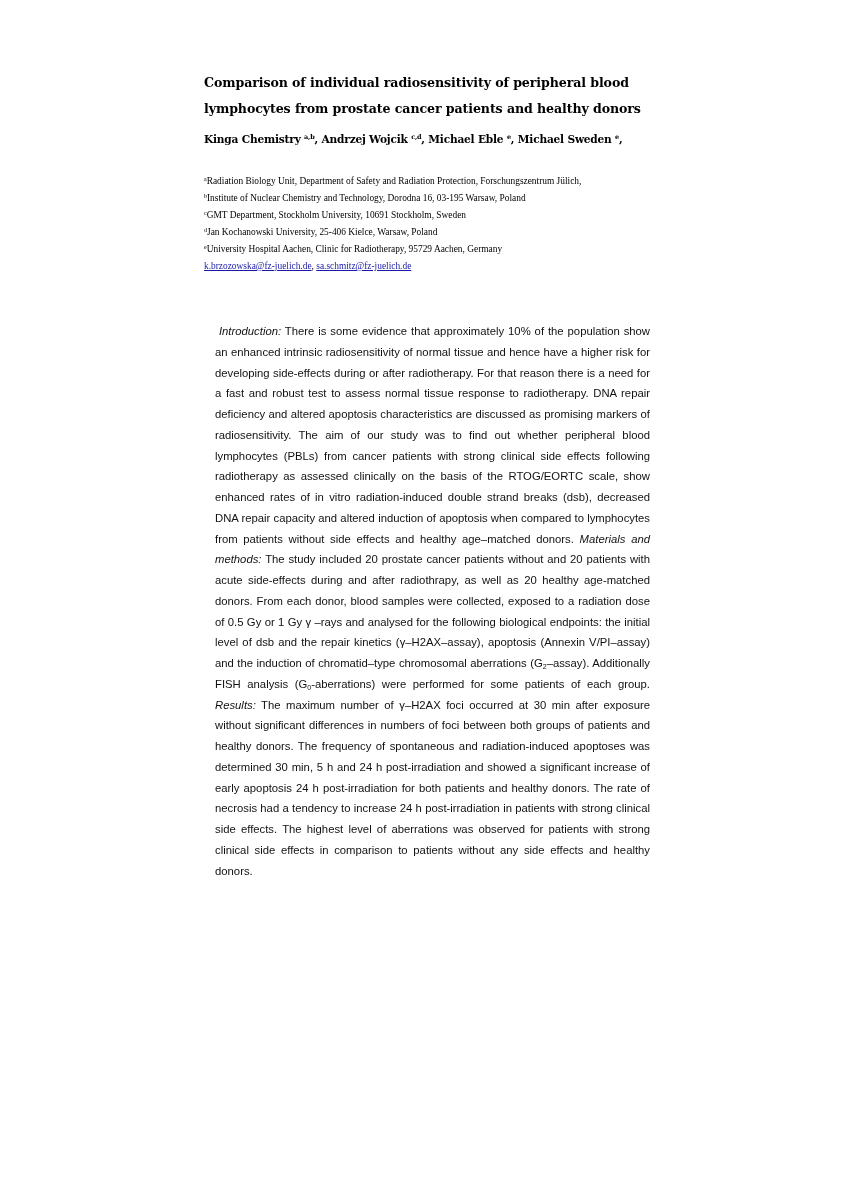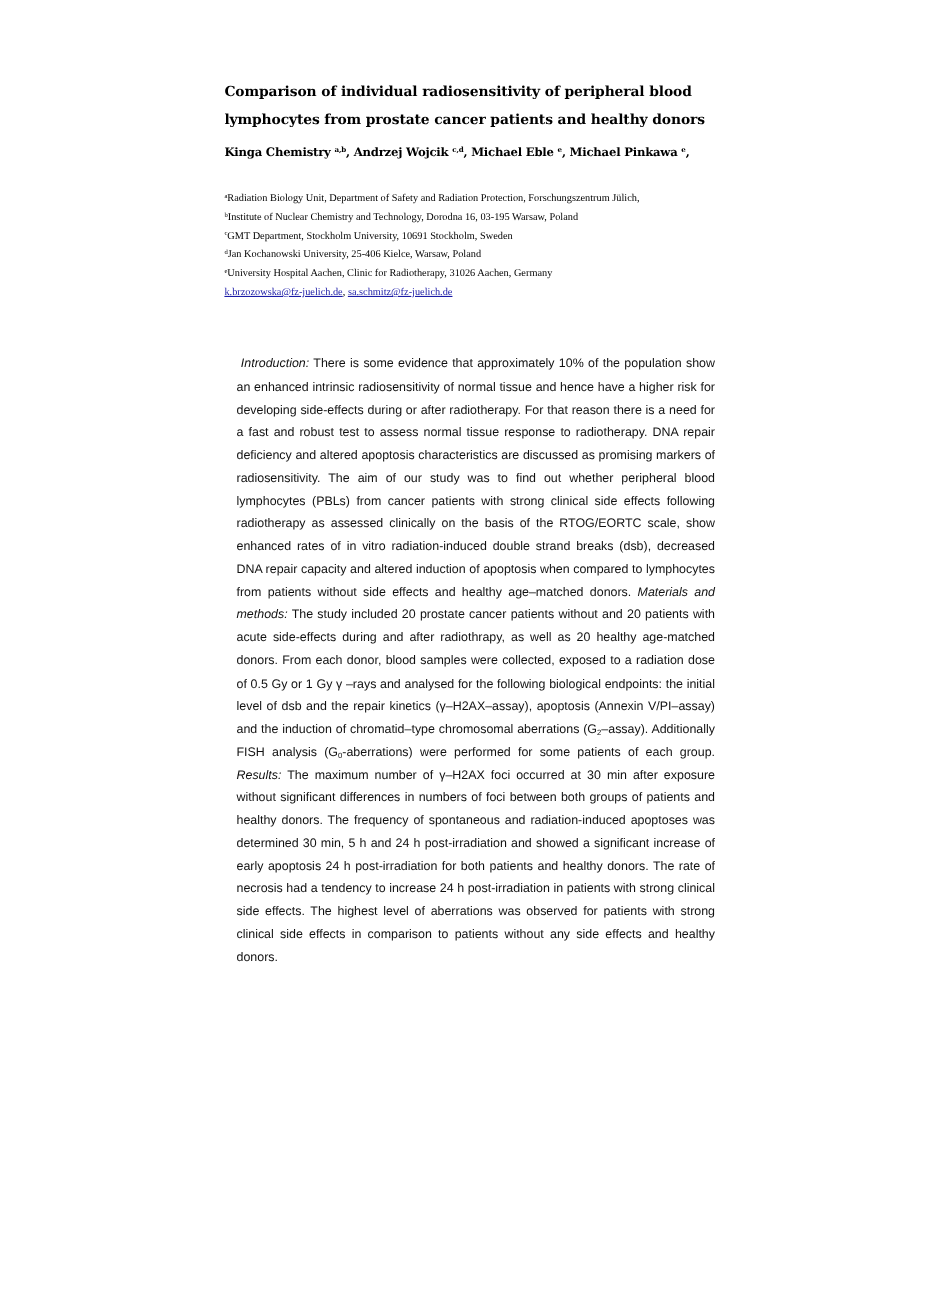--- a/index.html
+++ b/index.html
@@ -42,31 +42,31 @@
   </div>
 
   <div class="authors">
     <div>
       <span>Kinga Chemistry</span>
       <sup>a,b</sup>,
       <span>Andrzej Wojcik</span>
       <sup>c,d</sup>,
       <span>Michael Eble</span>
       <sup>e</sup>,
-      <span>Michael Pinkawa</span>
+      <span>Michael Sweden</span>
       <sup>e</sup>,
     </div>
   </div>
 
   <div class="affils">
     <div class="affil-line"><sup>a</sup><span>Radiation Biology Unit, Department of Safety and Radiation Protection,  Forschungszentrum Jülich,</span></div>
     <div class="affil-line"><sup>b</sup><span>Institute of Nuclear Chemistry and Technology,  Dorodna 16, 03-195 Warsaw, Poland</span></div>
     <div class="affil-line"><sup>c</sup><span>GMT Department, Stockholm University, 10691 Stockholm, Sweden</span></div>
     <div class="affil-line"><sup>d</sup><span>Jan Kochanowski University, 25-406 Kielce, Warsaw, Poland</span></div>
-    <div class="affil-line"><sup>e</sup><span>University Hospital Aachen, Clinic for Radiotherapy, 31026 Aachen, Germany</span></div>
+    <div class="affil-line"><sup>e</sup><span>University Hospital Aachen, Clinic for Radiotherapy, 95729 Aachen, Germany</span></div>
     <div class="affil-line">
       <a class="email-link">k.brzozowska@fz-juelich.de</a><span>, </span><a class="email-link">sa.schmitz@fz-juelich.de</a>
     </div>
   </div>
 
   <div class="abstract">&nbsp;<span class="it">Introduction:</span><span> There is some evidence that approximately 10% of the population show an enhanced intrinsic radiosensitivity of normal tissue and hence have a higher risk for developing side-effects during or after radiotherapy. For that reason there is a need for a fast and robust test to assess normal tissue response to radiotherapy. DNA repair deficiency and altered apoptosis characteristics are discussed as promising markers of radiosensitivity. The aim of our study was to find out whether peripheral blood lymphocytes (PBLs) from cancer patients with strong clinical side effects following radiotherapy as assessed clinically on the basis of the RTOG/EORTC scale, show enhanced rates of in vitro radiation-induced double strand breaks (dsb), decreased DNA repair capacity and altered induction of apoptosis when compared to lymphocytes from patients without side effects and healthy age–matched donors. </span><span class="it">Materials and methods:</span><span> The study included 20 prostate cancer patients without and 20 patients with acute side-effects during and after radiothrapy, as well as 20 healthy age-matched donors. From each donor, blood samples were collected, exposed to a radiation dose of 0.5 Gy or 1 Gy γ –rays and analysed for the following biological endpoints: the initial level of dsb and the repair kinetics (γ–H2AX–assay), apoptosis (Annexin V/PI–assay) and the induction of chromatid–type chromosomal aberrations (G</span><sub>2</sub><span>–assay). Additionally FISH analysis (G</span><sub>0</sub><span>-aberrations) were performed for some patients of each group. </span><span class="it">Results:</span><span> The maximum number of γ–H2AX foci occurred at 30 min after exposure without significant differences in numbers of foci between both groups of patients and healthy donors. The frequency of spontaneous and radiation-induced apoptoses was determined  30 min, 5 h and 24 h post-irradiation and showed a significant increase of early apoptosis 24 h post-irradiation for both patients and healthy donors. The rate of necrosis had a tendency to increase 24 h post-irradiation in patients with strong clinical side effects. The highest level of aberrations was observed for patients with strong clinical side effects in comparison to patients without any side effects and healthy donors.</span></div>
 
 </div>
 
 </body></html>

